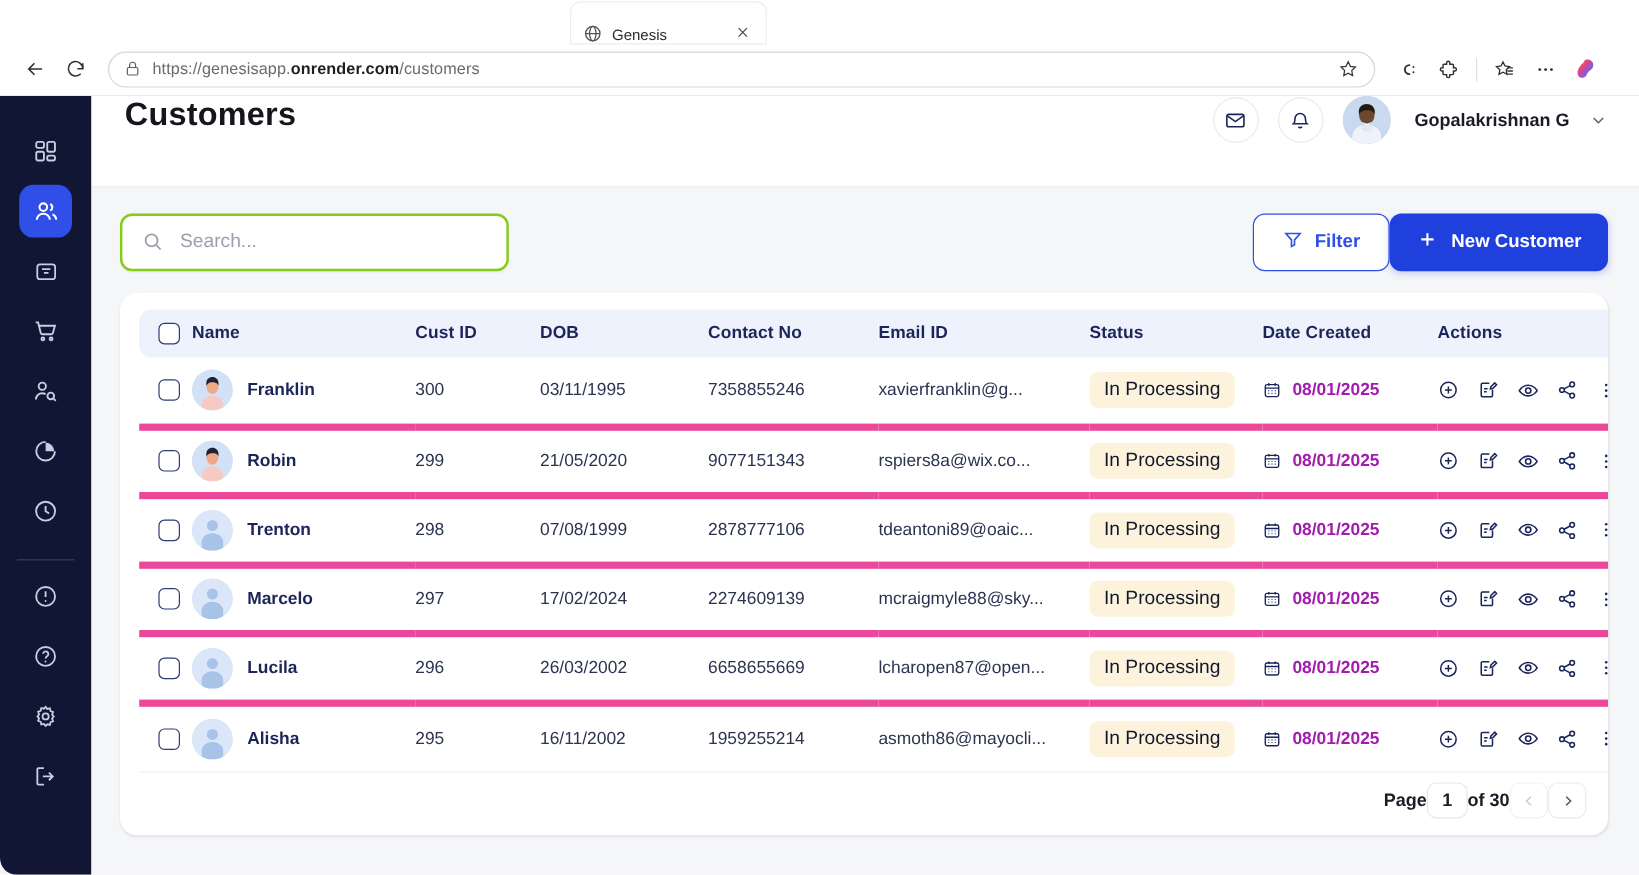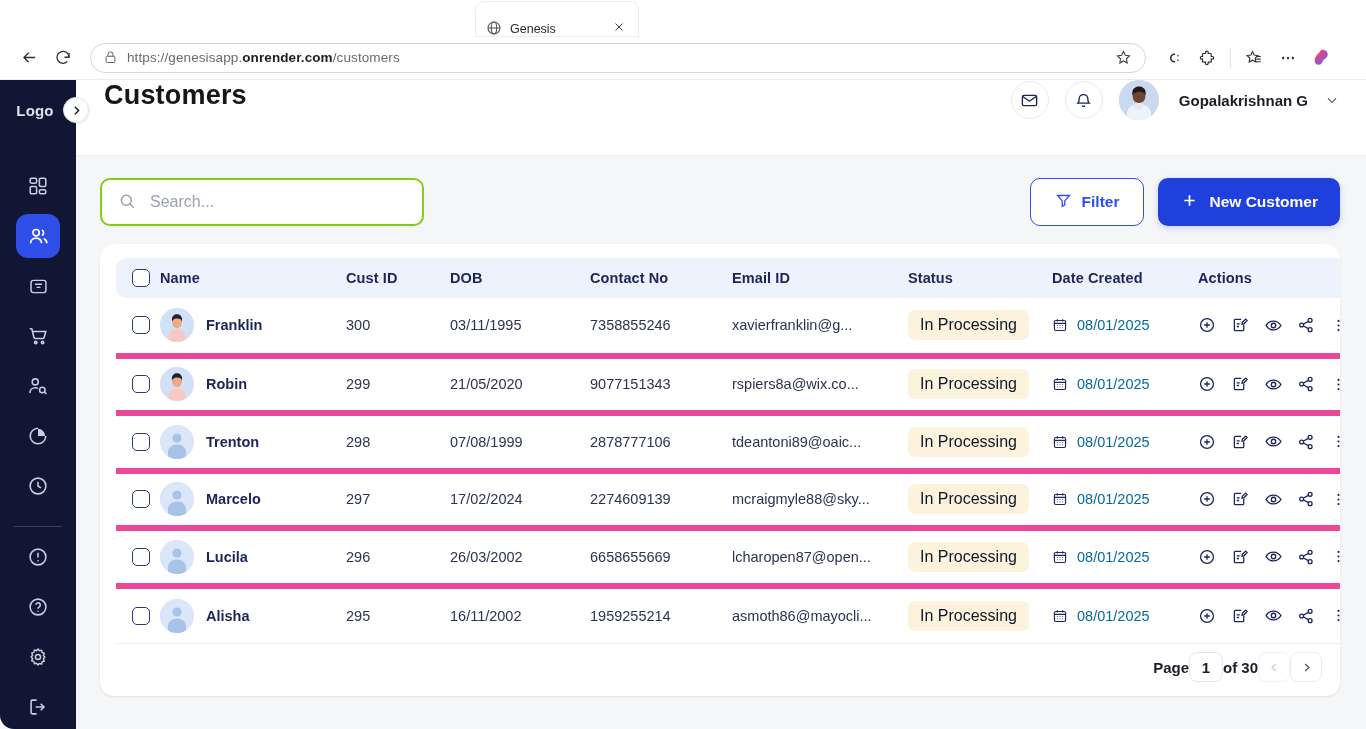--- a/index.html
+++ b/index.html
@@ -148,21 +148,21 @@
     box-shadow: 0 1px 2px rgba(0,0,0,.04);
   }
   .search-box .sicon { color:#9aa0ac; width:20px;height:20px; flex:0 0 20px;}
   .search-box input {
     border:0; outline:0; font-size: 16px; color:#1b1d26;
     font-family: "Liberation Sans", sans-serif;
     width: 100%; background: transparent;
   }
   .search-box input::placeholder { color:#9aa0ac; }
 
-  .actions-right { margin-left:auto; display:flex; align-items:center; gap: 14px; }
+  .actions-right { margin-left:auto; display:flex; align-items:center; }
   .btn-filter {
     height: 48px; padding: 0 24px;
     background:#fff; border: 1.5px solid #2f4fe8; border-radius: 10px;
     color:#2f4fe8; font-size: 15.5px; font-weight: 600;
     display:flex; align-items:center; gap: 10px;
   }
   .btn-new {
     height: 48px; padding: 0 22px;
     background:#1f40dd; border: 0; border-radius: 10px;
     color:#fff; font-size: 15.5px; font-weight: 600;
@@ -216,21 +216,21 @@
   .row-avatar {
     width: 34px; height: 34px; border-radius: 50%;
     background:#d3e1f7; position:relative; overflow:hidden; flex:0 0 34px;
   }
   .name-text { color:#1b2559; font-weight: 600; font-size: 14.5px;}
 
   .badge {
     display:inline-block; padding: 6px 12px; border-radius: 7px;
     background:#fdf3dd; color:#0f172a; font-size:16px; font-weight:500;
   }
-  .date-cell { display:flex; align-items:center; gap: 9px; color:#0369a1; }
+  .date-cell { display:flex; align-items:center; gap: 9px; color:#a21caf;font-weight:bold; }
   .cal-ico { color:#1b2559; width:16px;height:16px;flex:0 0 16px; display:flex;}
 
   .act-cell { display:flex; align-items:center; gap: 14px; color:#1b2559; }
   .act-ico { width: 19px; height: 19px; display:flex; align-items:center; justify-content:center; color:#1b2559;}
 
   .pager {
     position:absolute; right: 18px; bottom: 14px;
     display:flex; align-items:center; 
     font-size: 15px; color:#1b1d26; font-weight:600;
   }
@@ -332,28 +332,20 @@
           </linearGradient>
         </defs>
         <path d="M12 3c4 0 6 2.5 6 5.5S15.5 13 13.5 14.5 12 19 9 20c-3.5 1.2-6-1-6-4.5S6 8 8 6.5 9 3 12 3z" fill="url(#cpg)"></path>
       </svg>
     </span>
   </div>
 
   <div class="app">
 
     <div class="sidebar">
-      <div class="logo-row">
-        <span class="logo-text">Logo</span>
-        <span class="collapse-btn">
-          <svg viewBox="0 0 24 24" width="13" height="13" fill="none" stroke="currentColor" stroke-width="2.6">
-            <path d="M9 5l7 7-7 7"></path>
-          </svg>
-        </span>
-      </div>
 
       <div class="nav">
         <div class="nav-item first">
           <svg viewBox="0 0 24 24" width="22" height="22" fill="none" stroke="currentColor" stroke-width="1.7">
             <rect x="3.5" y="3.5" width="7" height="5.5" rx="1.6"></rect>
             <rect x="13.5" y="3.5" width="7" height="9" rx="1.6"></rect>
             <rect x="3.5" y="12.5" width="7" height="8" rx="1.6"></rect>
             <rect x="13.5" y="16" width="7" height="4.5" rx="1.6"></rect>
           </svg>
         </div>

